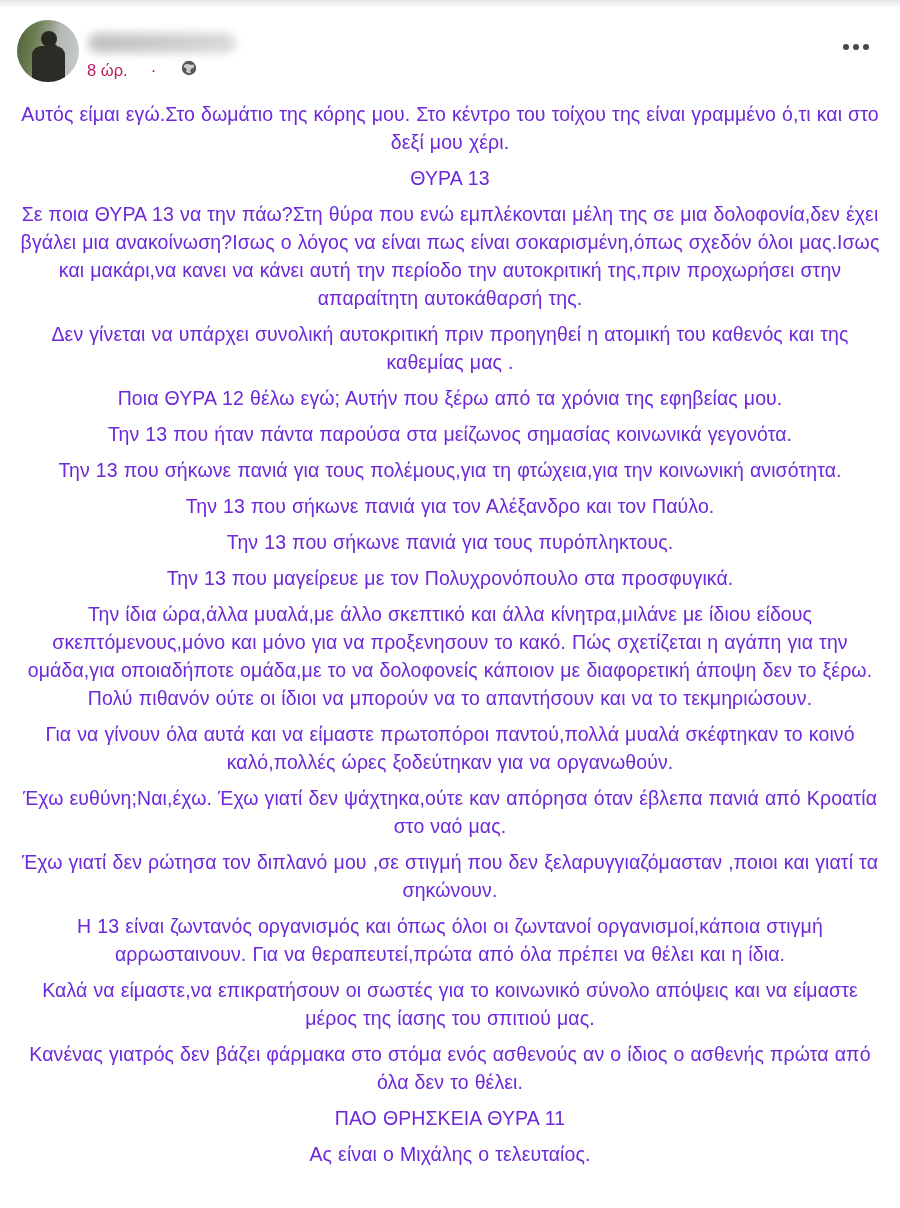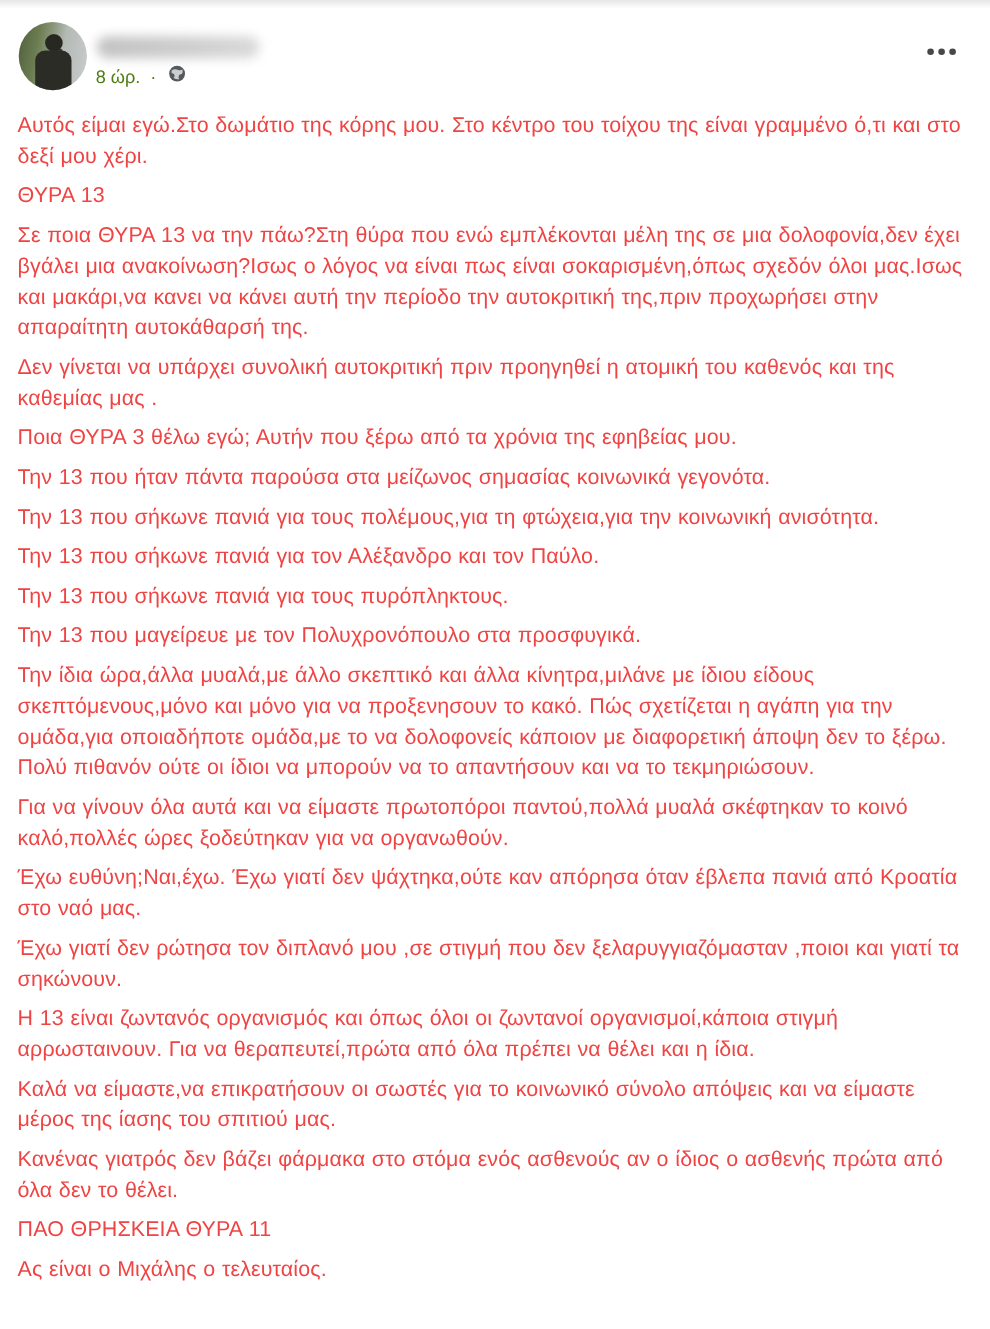--- a/index.html
+++ b/index.html
@@ -41,44 +41,45 @@
   }
   .name-blur{
     position:absolute;left:88px;top:26px;
     width:148px;height:20px;border-radius:10px;
     background:linear-gradient(90deg,#c2c2c2 0%,#cdcdcd 55%,#dadada 100%);
     filter:blur(5px);
     cursor:pointer;
   }
   .meta-row{
     position:absolute;left:87px;top:52px;
-    display:flex;align-items:flex-end;gap:9px;
-    color:#4d7c0f;font-size:16.5px;line-height:22px;
+    display:flex;align-items:flex-end;gap:23px;
+    color:#be185d;font-size:16.5px;line-height:22px;
   }
   .meta-row .globe{display:inline-block;margin-left:2px;}
   .menu-dots{
     position:absolute;right:27px;top:33px;
     display:flex;gap:4px;align-items:center;
     padding:4px;cursor:pointer;
   }
   .menu-dots i{
     width:6px;height:6px;border-radius:50%;
     background:#474747;display:block;
   }
   
   .post-body{
     padding:5px 16px 0 16px;
   }
   .post-body p{
     margin:0 0 8px 0;
     font-size:19.5px;
     line-height:28px;
-    color:#ef4444;
+    color:#6d28d9;
     letter-spacing:0.1px;
     word-spacing:0.5px;
+    text-align:center;
   }
 </style>
 </head>
 <body>
 
 <div class="top-strip"></div>
 
 <div class="post-header">
 
   <div class="avatar">
@@ -106,21 +107,21 @@
     <i></i>
   </div>
 </div>
 
 <div class="post-body">
   <div>
       <p>Αυτός είμαι εγώ.Στο δωμάτιο της κόρης μου. Στο κέντρο του τοίχου της είναι γραμμένο ό,τι και στο δεξί μου χέρι.</p>
       <p>ΘΥΡΑ 13</p>
       <p>Σε ποια ΘΥΡΑ 13 να την πάω?Στη θύρα που ενώ εμπλέκονται μέλη της σε μια δολοφονία,δεν έχει βγάλει μια ανακοίνωση?Ισως ο λόγος να είναι πως είναι σοκαρισμένη,όπως σχεδόν όλοι μας.Ισως και μακάρι,να κανει να κάνει αυτή την περίοδο την αυτοκριτική της,πριν προχωρήσει στην απαραίτητη αυτοκάθαρσή της.</p>
       <p>Δεν γίνεται να υπάρχει συνολική αυτοκριτική πριν προηγηθεί η ατομική του καθενός και της καθεμίας μας .</p>
-      <p>Ποια ΘΥΡΑ 3 θέλω εγώ; Αυτήν που ξέρω από τα χρόνια της εφηβείας μου.</p>
+      <p>Ποια ΘΥΡΑ 12 θέλω εγώ; Αυτήν που ξέρω από τα χρόνια της εφηβείας μου.</p>
       <p>Την 13 που ήταν πάντα παρούσα στα μείζωνος σημασίας κοινωνικά γεγονότα.</p>
       <p>Την 13 που σήκωνε πανιά για τους πολέμους,για τη φτώχεια,για την κοινωνική ανισότητα.</p>
       <p>Την 13 που σήκωνε πανιά για τον Αλέξανδρο και τον Παύλο.</p>
       <p>Την 13 που σήκωνε πανιά για τους πυρόπληκτους.</p>
       <p>Την 13 που μαγείρευε με τον Πολυχρονόπουλο στα προσφυγικά.</p>
       <p>Την ίδια ώρα,άλλα μυαλά,με άλλο σκεπτικό και άλλα κίνητρα,μιλάνε με ίδιου είδους σκεπτόμενους,μόνο και μόνο για να προξενησουν το κακό. Πώς σχετίζεται η αγάπη για την ομάδα,για οποιαδήποτε ομάδα,με το να δολοφονείς κάποιον με διαφορετική άποψη δεν το ξέρω. Πολύ πιθανόν ούτε οι ίδιοι να μπορούν να το απαντήσουν και να το τεκμηριώσουν.</p>
       <p>Για να γίνουν όλα αυτά και να είμαστε πρωτοπόροι παντού,πολλά μυαλά σκέφτηκαν το κοινό καλό,πολλές ώρες ξοδεύτηκαν για να οργανωθούν.</p>
       <p>Έχω ευθύνη;Ναι,έχω. Έχω γιατί δεν ψάχτηκα,ούτε καν απόρησα όταν έβλεπα πανιά από Κροατία στο ναό μας.</p>
       <p>Έχω γιατί δεν ρώτησα τον διπλανό μου ,σε στιγμή που δεν ξελαρυγγιαζόμασταν ,ποιοι και γιατί τα σηκώνουν.</p>
       <p>Η 13 είναι ζωντανός οργανισμός και όπως όλοι οι ζωντανοί οργανισμοί,κάποια στιγμή αρρωσταινουν. Για να θεραπευτεί,πρώτα από όλα πρέπει να θέλει και η ίδια.</p>

